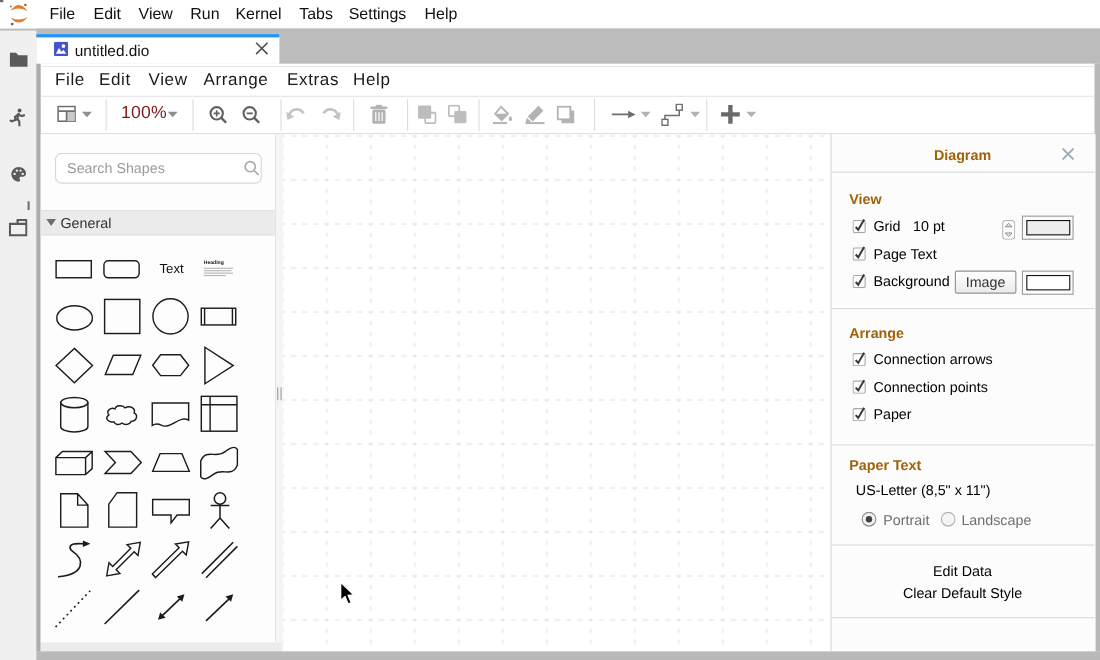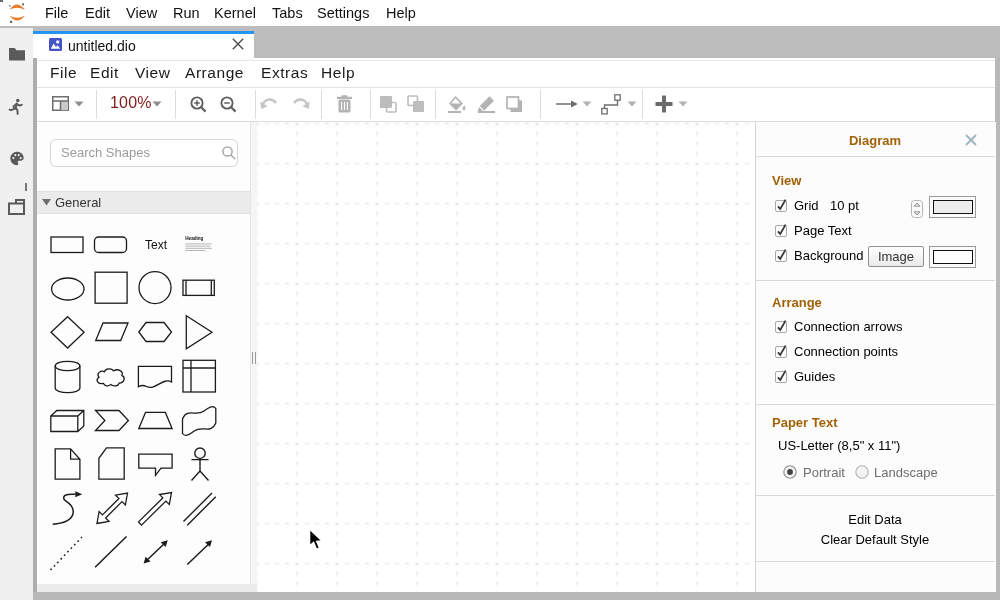--- a/index.html
+++ b/index.html
@@ -385,21 +385,21 @@
   <span class="flbl" style="left:794px;top:319px">Connection arrows</span>
   <svg class="cb" style="left:775px;top:344px" viewBox="0 0 13 14">
       <rect x="0.5" y="2.5" width="11" height="11" rx="1.5" fill="#fdfdfd" stroke="#a8a8a8"></rect>
       <path d="M2.9 8.4 L5.2 10.9 L10.6 1.6" fill="none" stroke="#383838" stroke-width="1.8"></path>
     </svg>
   <span class="flbl" style="left:794px;top:344px">Connection points</span>
   <svg class="cb" style="left:775px;top:369px" viewBox="0 0 13 14">
       <rect x="0.5" y="2.5" width="11" height="11" rx="1.5" fill="#fdfdfd" stroke="#a8a8a8"></rect>
       <path d="M2.9 8.4 L5.2 10.9 L10.6 1.6" fill="none" stroke="#383838" stroke-width="1.8"></path>
     </svg>
-  <span class="flbl" style="left:794px;top:369px">Guides</span>
+  <span class="flbl" style="left:794px;top:369px">Paper</span>
   <div class="fdiv" style="top:404px"></div>
 
   <span class="ftitle" style="left:772px;top:415px">Paper Text</span>
   <span class="flbl" style="left:778px;top:438px">US-Letter (8,5" x 11")</span>
   <svg class="abs" style="left:783px;top:465px" width="14" height="14" viewBox="0 0 14 14">
     <circle cx="7" cy="7" r="6.2" fill="#f2f2f2" stroke="#8d8d8d" stroke-width="1.1"></circle>
     <circle cx="7" cy="7" r="2.9" fill="#424242"></circle>
   </svg>
   <span class="flbl" style="left:803px;top:465px;color:#6e6e6e">Portrait</span>
   <svg class="abs" style="left:855px;top:465px" width="14" height="14" viewBox="0 0 14 14">

